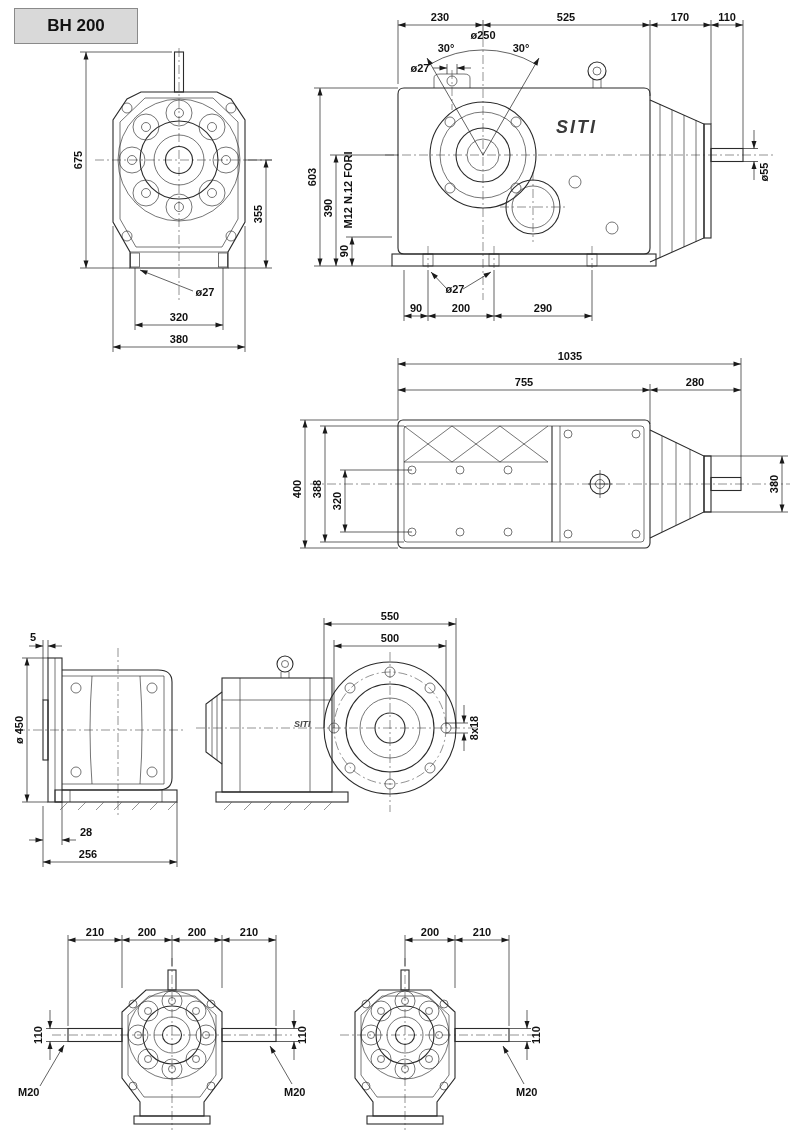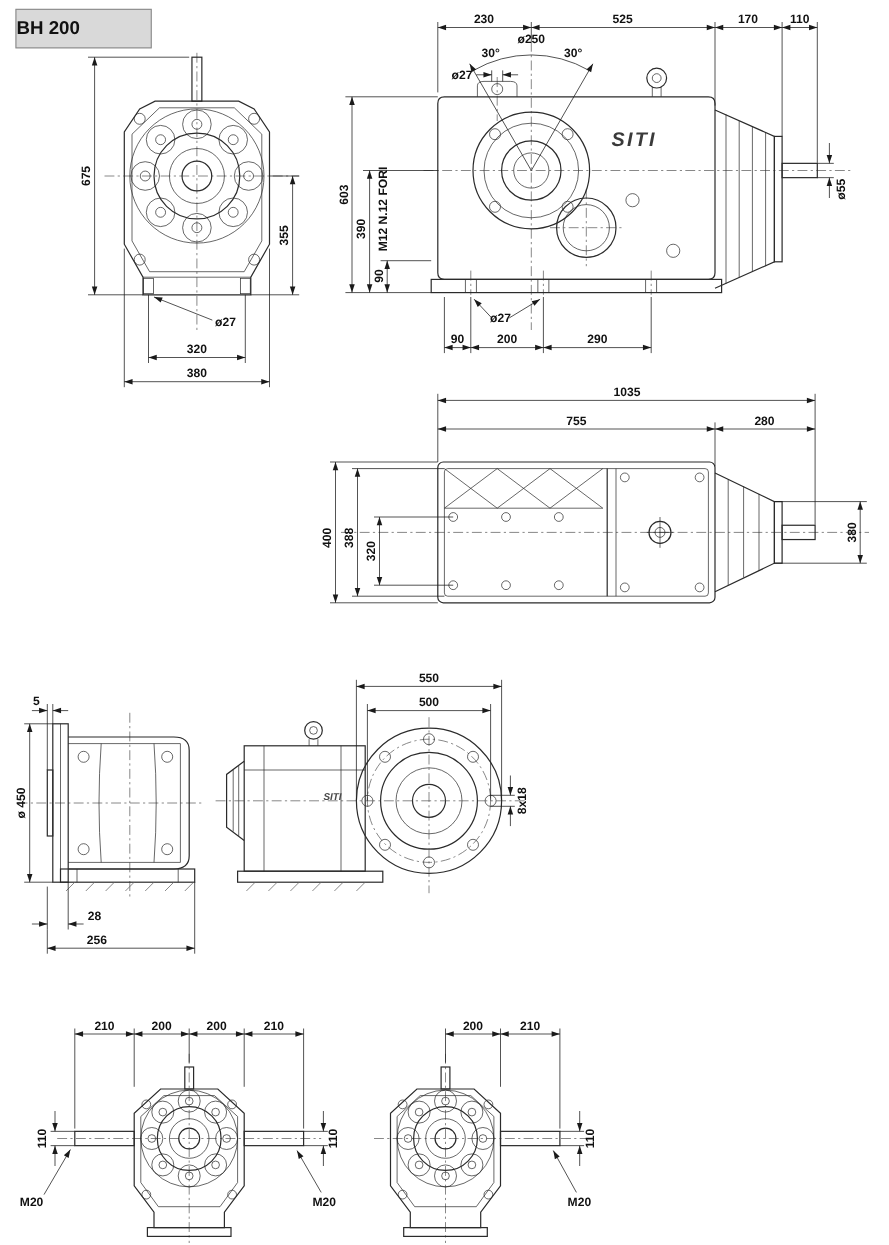--- a/index.html
+++ b/index.html
@@ -1,20 +1,20 @@
 <!DOCTYPE html>
 <html><head>
 <meta charset="utf-8">
 <style>
   html,body{margin:0;padding:0;background:#fff;}
   #page{position:relative;width:808px;height:1132px;background:#fff;overflow:hidden;
         font-family:"Liberation Sans",sans-serif;}
   .title-box{position:absolute;left:14px;top:8px;width:122px;height:34px;
              background:#d9d9d9;border:1px solid #8a8a8a;display:flex;align-items:center;
-             justify-content:flex-start;font-weight:bold;font-size:17px;color:#111;}
+             justify-content:center;font-weight:bold;font-size:17px;color:#111;}
   svg{position:absolute;left:0;top:0;}
   .d{stroke:#2b2b2b;fill:none;stroke-width:1.1;}
   .t{stroke:#2b2b2b;fill:none;stroke-width:0.65;}
   .dim{stroke:#1f1f1f;fill:none;stroke-width:0.7;}
   .cl{stroke:#4a4a4a;fill:none;stroke-width:0.6;stroke-dasharray:9 3 2 3;}
   .hatch{stroke:#666;fill:none;stroke-width:0.7;}
   text.lbl{font:600 11px "Liberation Sans",sans-serif;fill:#111;}
   text.logo{font:italic 800 18px "Liberation Sans",sans-serif;fill:#3a3a3a;letter-spacing:2px;}
   text.logo-sm{font:italic 800 9px "Liberation Sans",sans-serif;fill:#4a4a4a;}
 </style>

